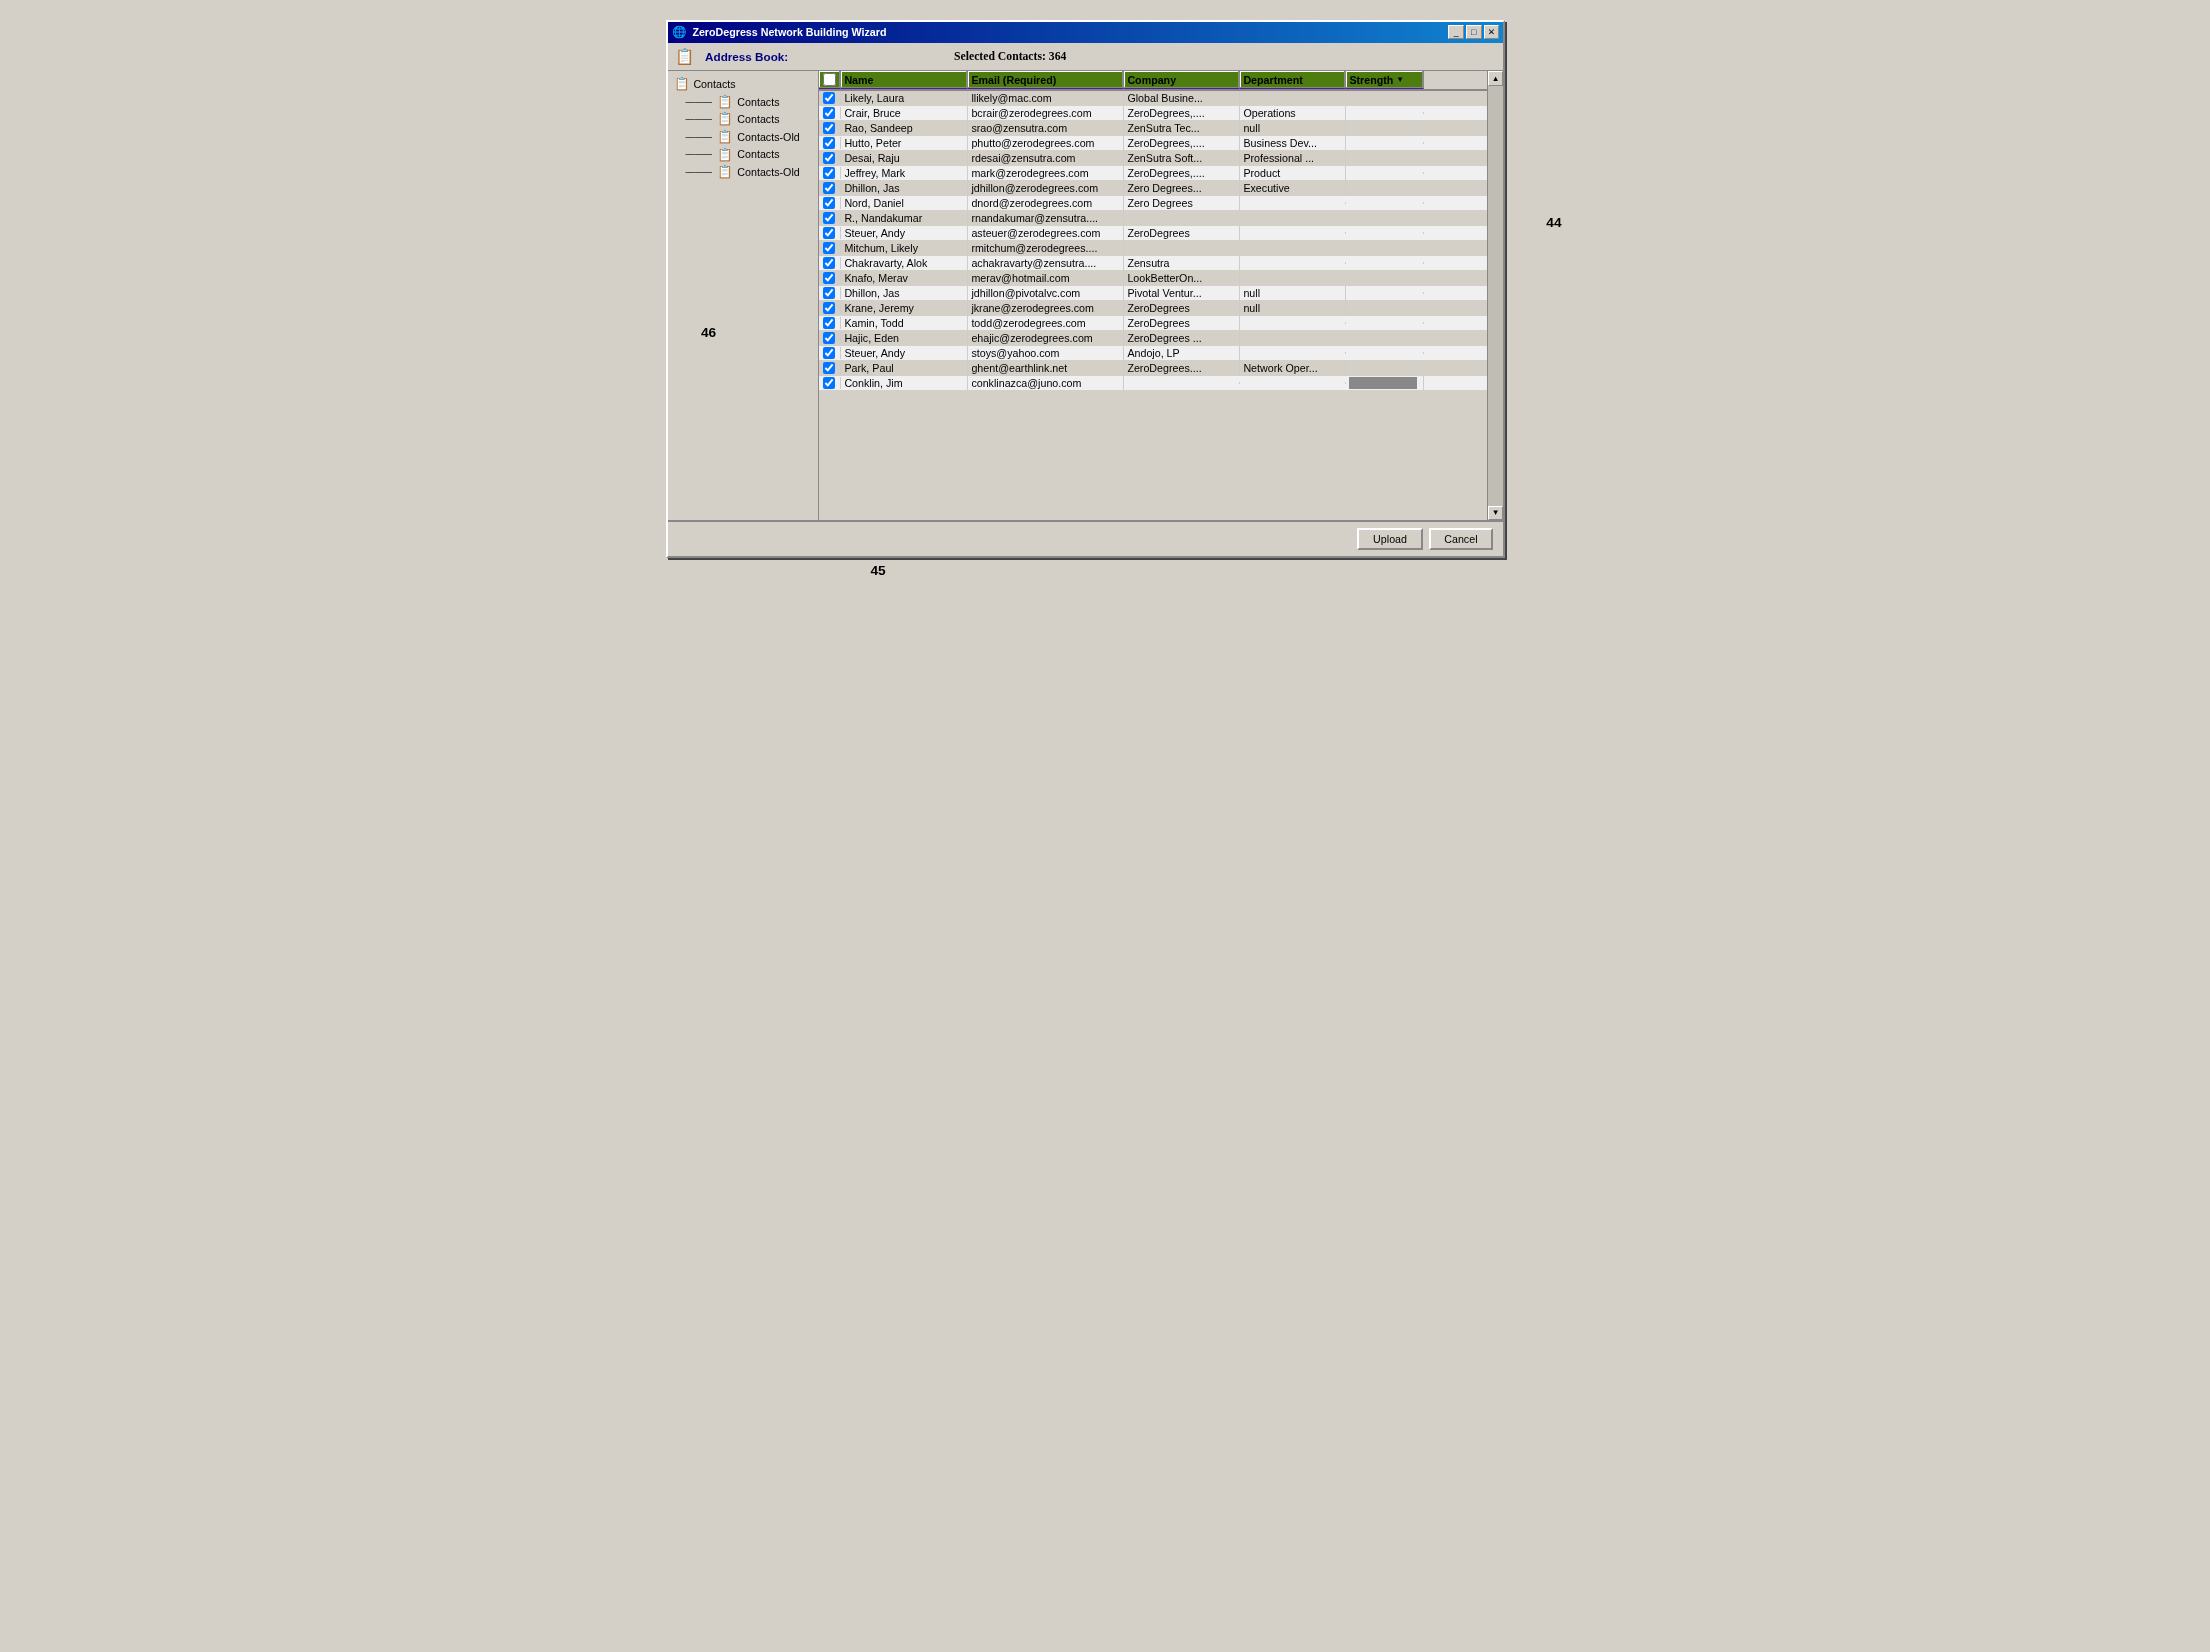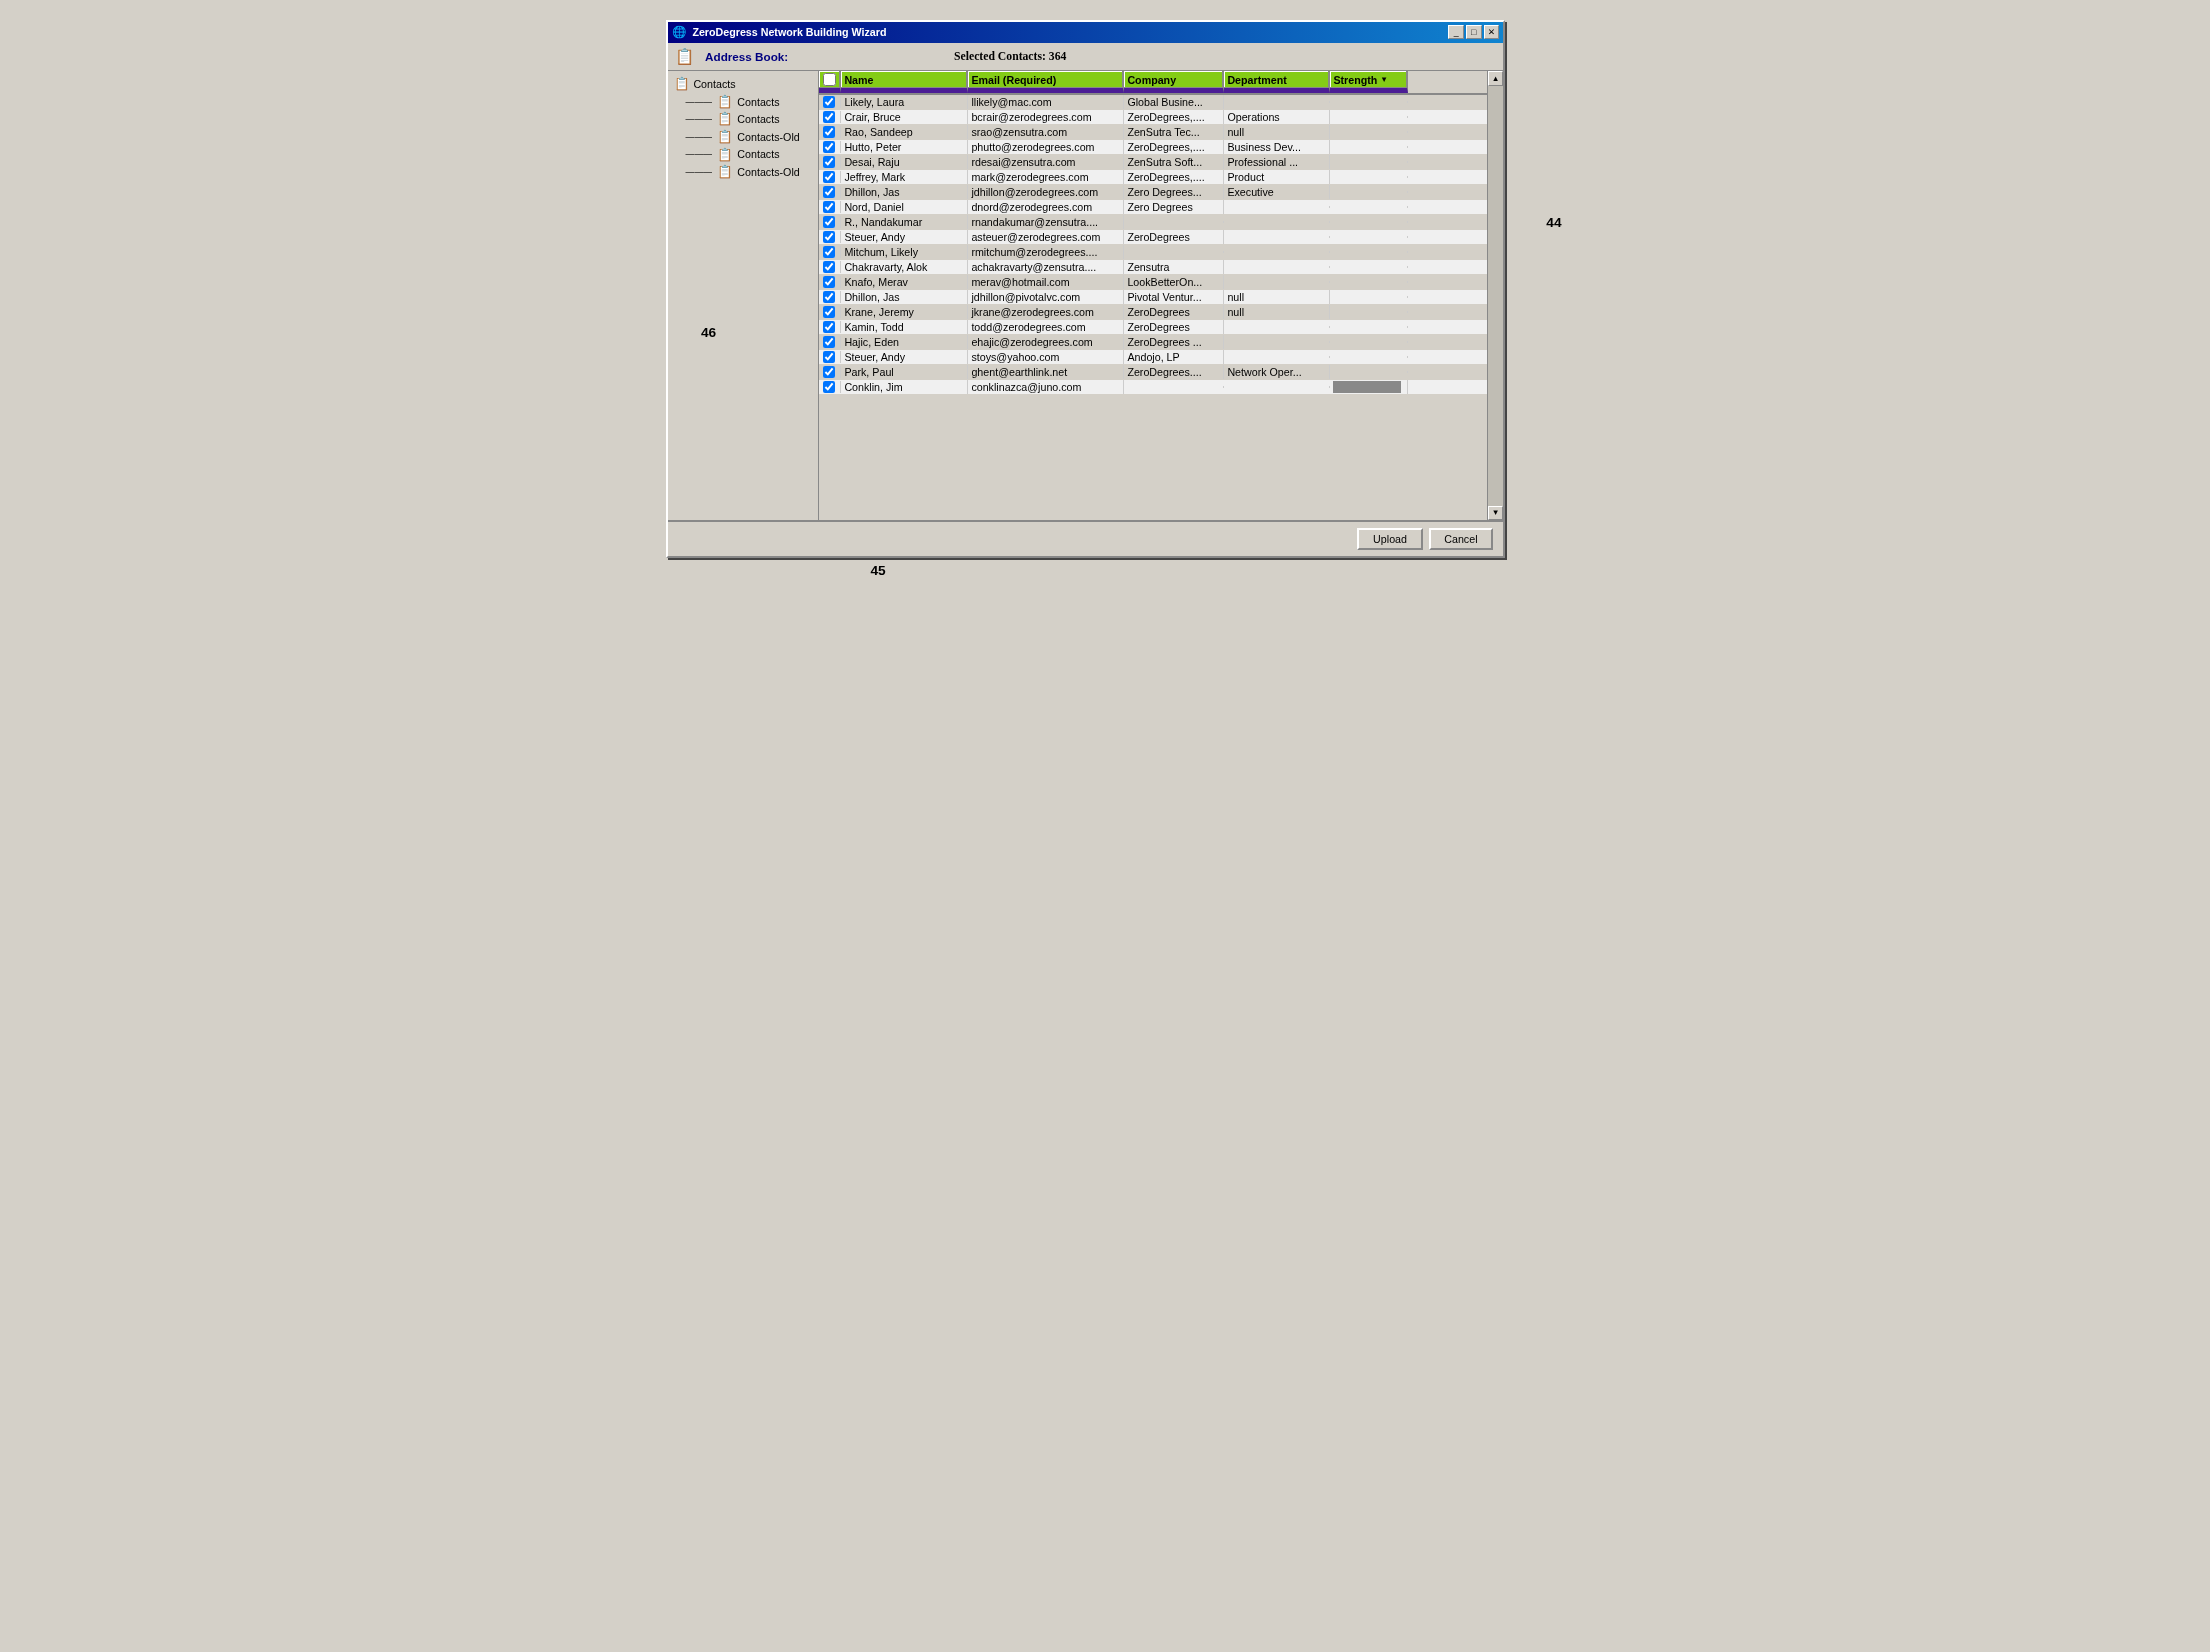--- a/index.html
+++ b/index.html
@@ -159,37 +159,37 @@
     }
 
     .list-header {
       display: flex;
       background: #d4d0c8;
       border-bottom: 2px solid #888;
     }
 
     .col-header {
       border-right: 1px solid #888;
-      border-bottom: 5px solid #4c1d95;
+      border-bottom: 1px solid #4c1d95;
       padding: 2px 3.9px;
       font-size: 10.7px;
       font-weight: bold;
-      background: #84cc16;
+      background: #4d7c0f;
       cursor: pointer;
       display: flex;
       align-items: center;
       gap: 2px;
       white-space: nowrap;
       box-shadow: inset -1px -1px 0 #888, inset 1px 1px 0 #fff;
     }
 
     .col-check { width: 21.5px; flex-shrink: 0; }
     .col-name { width: 127px; flex-shrink: 0; }
     .col-email { width: 156px; flex-shrink: 0; }
-    .col-company { width: 100px; flex-shrink: 0; }
+    .col-company { width: 116px; flex-shrink: 0; }
     .col-dept { width: 106px; flex-shrink: 0; }
     .col-strength { width: 78px; flex-shrink: 0; display: flex; gap: 2.9px; }
 
     .list-body {
       flex: 1;
       overflow-y: auto;
       overflow-x: hidden;
     }
 
     .list-row {

